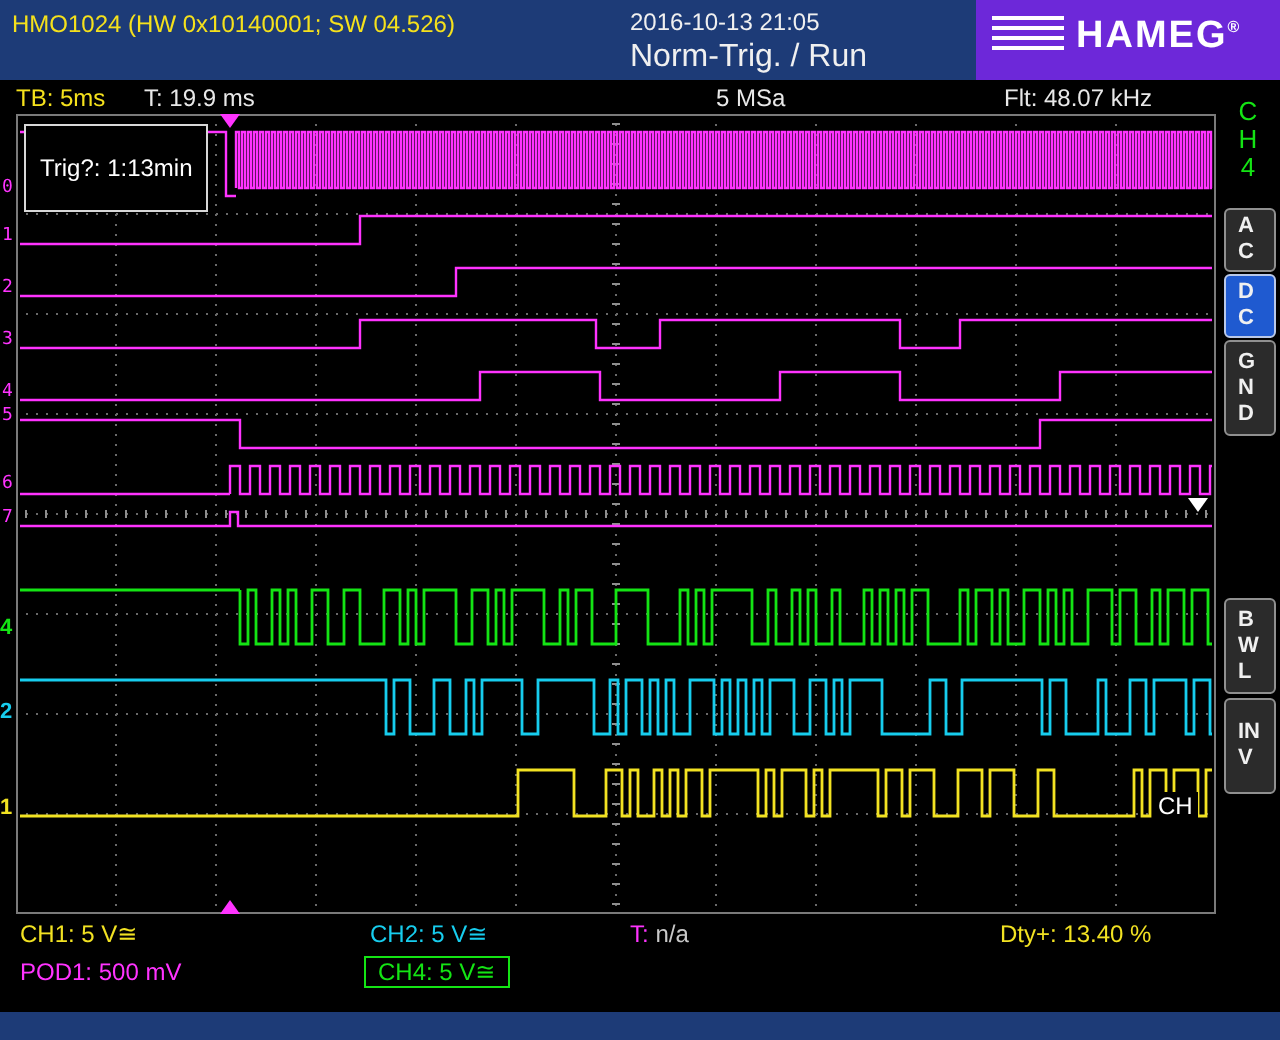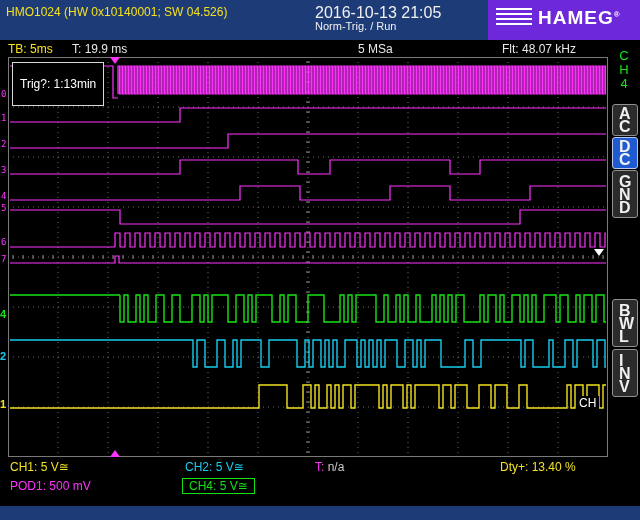--- a/index.html
+++ b/index.html
@@ -2,22 +2,22 @@
 <html><head>
 <meta charset="utf-8">
 <style>
   html,body{margin:0;padding:0;background:#000;}
   .screen{position:relative;width:640px;height:520px;background:#000;overflow:hidden;
           font-family:"Liberation Sans",sans-serif;}
 
   
   .header{position:absolute;left:0;top:0;width:640px;height:40px;background:#1d3b77;}
   .dev-info{position:absolute;left:6px;top:5px;color:#f5e11c;font-size:12px;white-space:nowrap;}
-  .datetime{position:absolute;left:315px;top:4px;color:#f0f0f0;font-size:16px;}
-  .run-status{position:absolute;left:315px;top:20px;color:#f0f0f0;font-size:11px;}
+  .datetime{position:absolute;left:315px;top:4px;color:#f0f0f0;font-size:12px;}
+  .run-status{position:absolute;left:315px;top:20px;color:#f0f0f0;font-size:16px;}
   .logo{position:absolute;right:0;top:0;width:152px;height:40px;background:#6d28d9;}
   .logo-top{display:flex;align-items:center;height:26px;padding:3px 6px 0 8px;}
   .stripes{width:36px;height:17px;margin-right:6px;
            background:repeating-linear-gradient(to bottom,#ffffff 0 2px,rgba(0,0,0,0) 2px 5px);}
   .brand{color:#fff;font-weight:bold;font-size:19px;letter-spacing:1px;line-height:19px;}
   .brand sup{font-size:8px;}
   .brand-sub{color:#fff;font-size:10px;text-align:right;padding-right:10px;letter-spacing:2px;}
 
   
   .sb{position:absolute;top:42px;font-size:12px;color:#e8e8e8;white-space:nowrap;}
@@ -41,21 +41,21 @@
   .dl0{top:90px}.dl1{top:114px}.dl2{top:140px}.dl3{top:166px}
   .dl4{top:192px}.dl5{top:204px}.dl6{top:238px}.dl7{top:255px}
   .alabel{position:absolute;left:0;font-weight:bold;font-size:11px;line-height:11px;}
   .al4{top:309px;color:#14e414}.al2{top:351px;color:#17cdee}.al1{top:399px;color:#f2e222}
 
   
   .ch4key{position:absolute;left:612px;top:49px;width:24px;color:#14e414;
           font-weight:normal;font-size:13px;text-align:center;}
   .ch4key .wrap,.skey .wrap{width:12px;margin:0 auto;word-break:break-all;line-height:14px;}
   .skey{position:absolute;left:612px;width:24px;border:1px solid #909090;border-radius:3px;
-        background:#2b2b2b;color:#f0f0f0;font-weight:bold;font-size:16px;
+        background:#2b2b2b;color:#f0f0f0;font-weight:bold;font-size:11px;
         display:flex;align-items:center;justify-content:center;}
   .skey .wrap{line-height:13px;}
   .sk-ac{top:104px;height:30px}
   .sk-dc{top:137px;height:30px;background:#1f5ad0;border-color:#b9c8e8}
   .sk-gnd{top:170px;height:46px}
   .sk-bwl{top:299px;height:46px}
   .sk-inv{top:349px;height:46px}
 
   
   .bb{position:absolute;font-size:12px;white-space:nowrap;}

